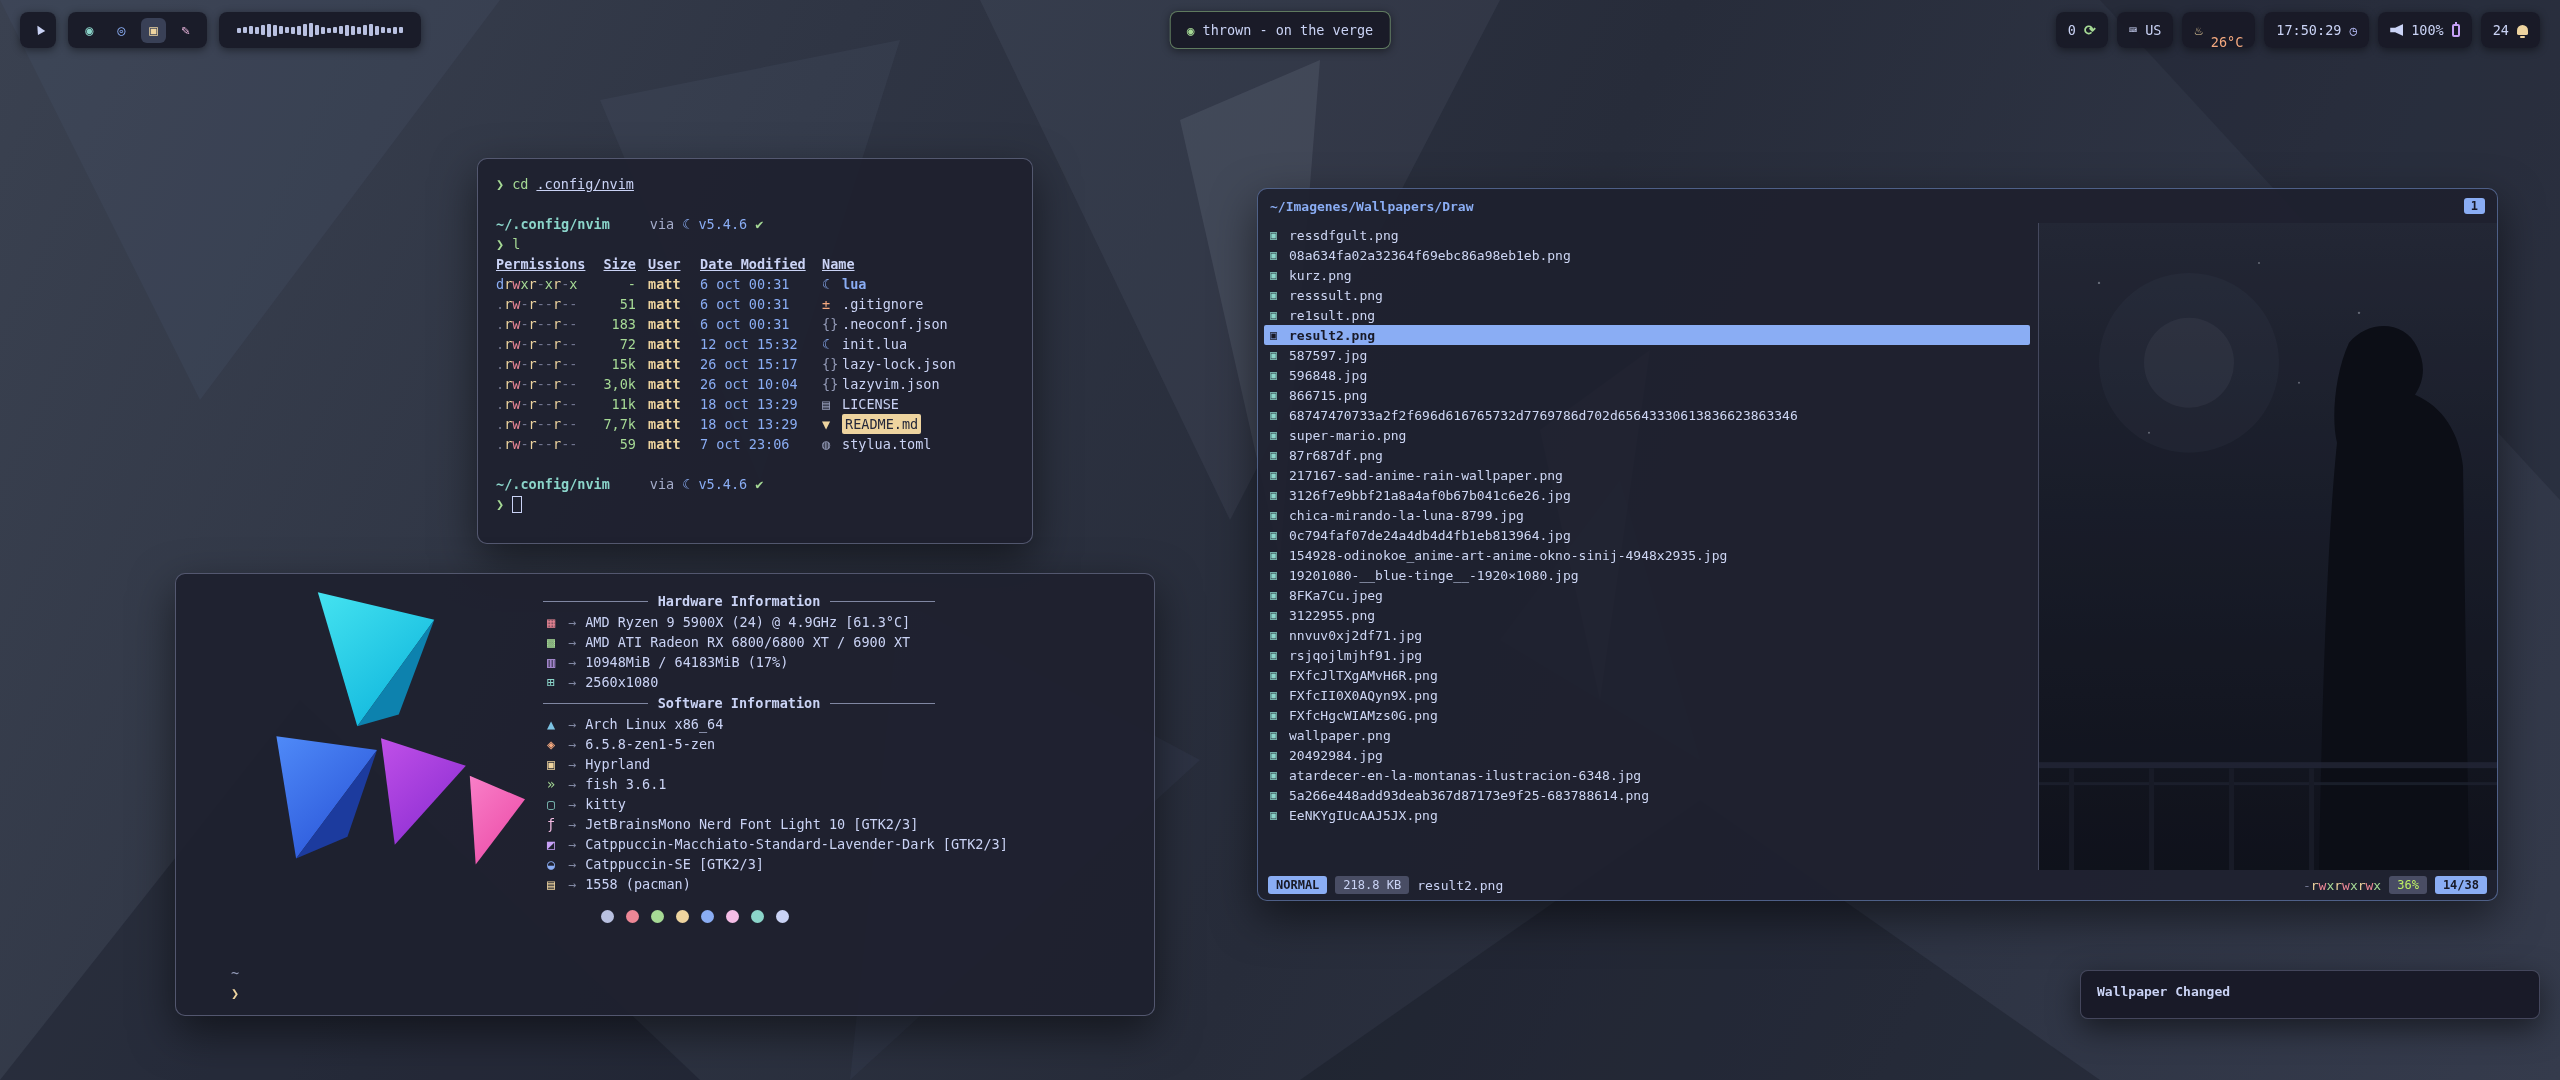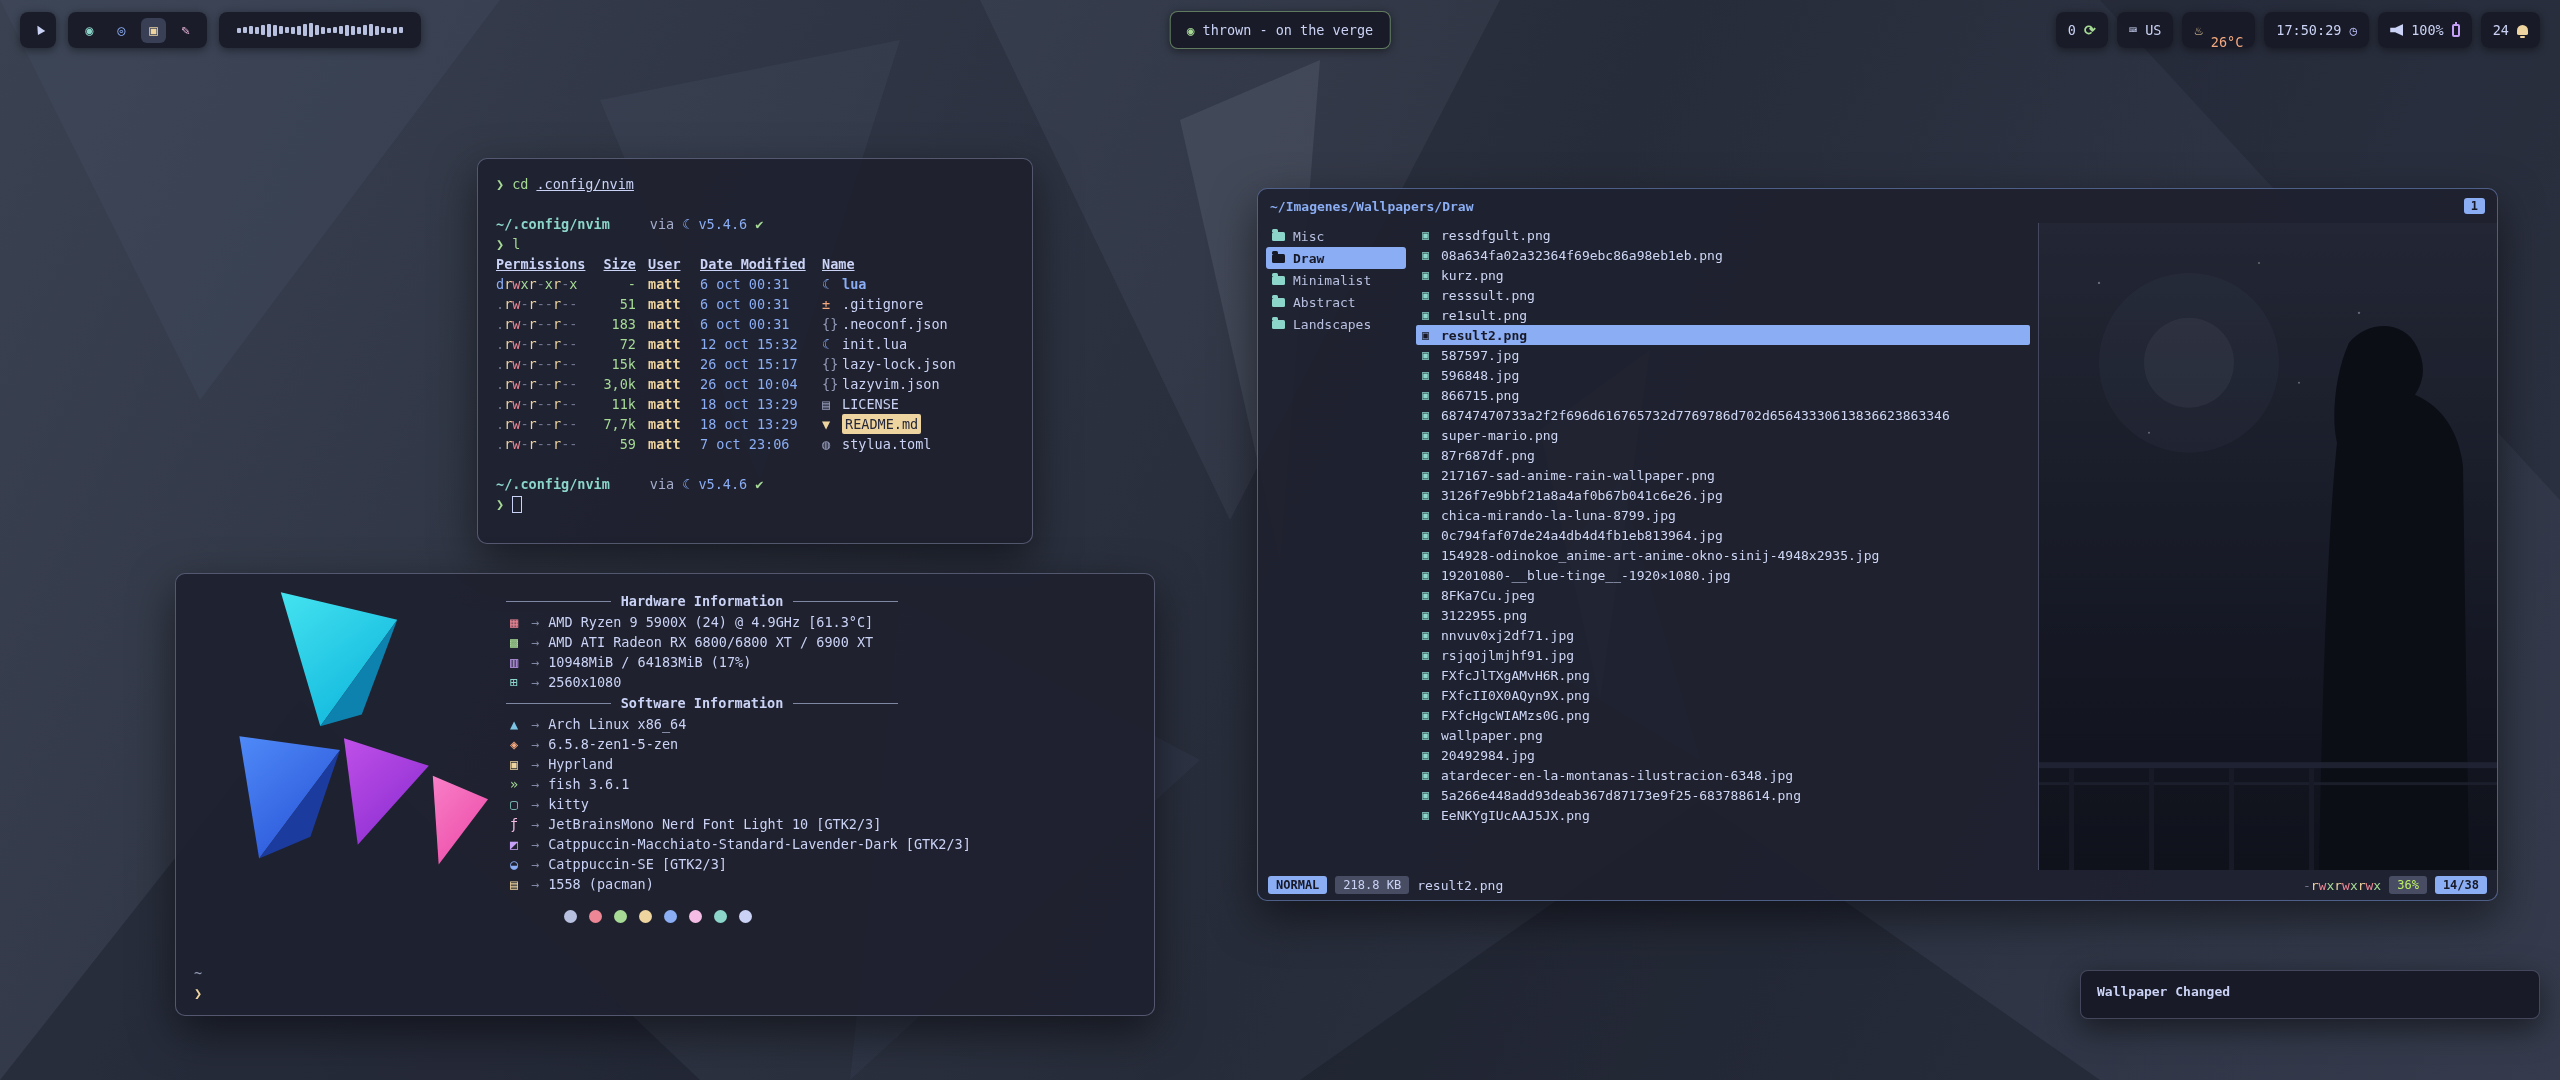--- a/index.html
+++ b/index.html
@@ -38,21 +38,21 @@
   .speaker-icon{width:13px;height:12px;background:#cad3f5;
     clip-path:polygon(0 32%,38% 32%,100% 0,100% 100%,38% 68%,0 68%);}
   .battery-icon{width:8px;height:13px;border:2px solid #c6a0f6;border-radius:2px;position:relative;box-sizing:border-box;}
   .battery-icon::before{content:"";position:absolute;top:-4px;left:1px;width:2px;height:2px;background:#c6a0f6;}
   .bell-css{width:11px;height:10px;background:#eed49f;border-radius:6px 6px 2px 2px;position:relative;}
   .bell-css::after{content:"";position:absolute;left:3px;bottom:-3px;width:5px;height:2px;background:#eed49f;border-radius:2px;}
 
   
   .window{position:absolute;background:rgba(30,32,46,0.93);border-radius:10px;
     border:1px solid rgba(148,156,190,0.45);box-shadow:0 16px 44px rgba(0,0,0,0.5);
-    font-family:"DejaVu Sans Mono","Liberation Mono",monospace;color:#cad3f5;box-sizing:border-box;}
+    font-family:"DejaVu Sans Mono","Liberation Mono",monospace;color:#cad3f5;box-sizing:border-box;padding-left:37px;}
 
   
   .terminal1{left:477px;top:158px;width:556px;height:386px;padding:15px 18px;font-size:13.5px;}
   .t-line{height:20px;line-height:20px;white-space:pre;display:flex;}
   .t-line.blank{height:20px;}
   .p-char{color:#a6da95;font-weight:bold;margin-right:8px;}
   .cmd{color:#a6da95;margin-right:8px;}
   .arg-u{color:#cad3f5;text-decoration:underline;}
   .path-cyan{color:#8bd5ca;font-weight:bold;margin-right:8px;}
   .dim{color:#a5adcb;margin-right:8px;margin-left:32px;}
@@ -471,43 +471,20 @@
     </div>
   </div>
 </section>
 
 <section class="window fm">
   <div class="fm-header">
     <span class="fm-path">~/Imagenes/Wallpapers/Draw</span>
     <span class="fm-tab">1</span>
   </div>
   <div class="fm-body">
-    <div class="fm-sidebar">
-
-    <div class="fm-side-item">
-          <span class="folder-icon"></span>
-          <span class="side-label">Misc</span>
-        </div>
-        <div class="fm-side-item" data-selected="true">
-          <span class="folder-icon"></span>
-          <span class="side-label">Draw</span>
-        </div>
-        <div class="fm-side-item">
-          <span class="folder-icon"></span>
-          <span class="side-label">Minimalist</span>
-        </div>
-        <div class="fm-side-item">
-          <span class="folder-icon"></span>
-          <span class="side-label">Abstract</span>
-        </div>
-        <div class="fm-side-item">
-          <span class="folder-icon"></span>
-          <span class="side-label">Landscapes</span>
-        </div>
-      </div>
     <div class="fm-list">
 
     <div class="fm-file">
           <span class="f-icon">▣</span>
           <span class="f-name">ressdfgult.png</span>
         </div>
         <div class="fm-file">
           <span class="f-icon">▣</span>
           <span class="f-name">08a634fa02a32364f69ebc86a98eb1eb.png</span>
         </div>

